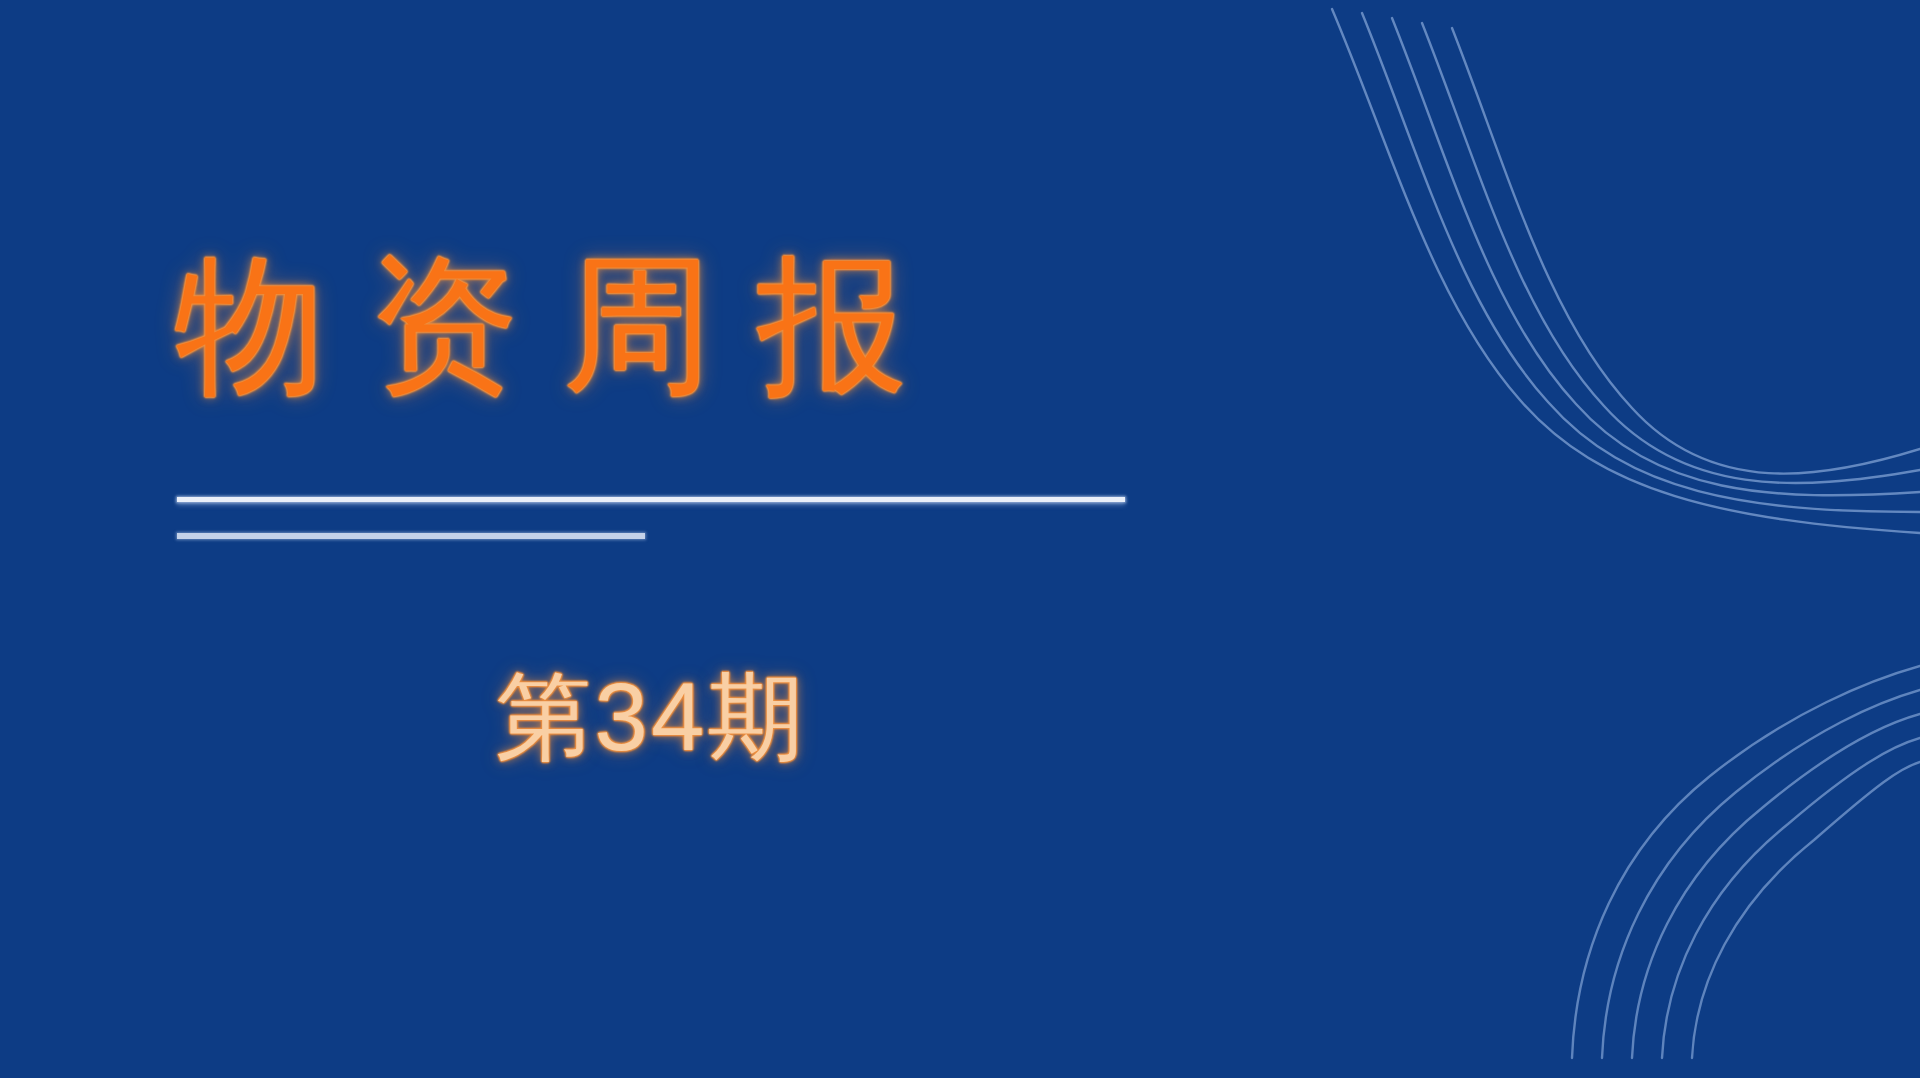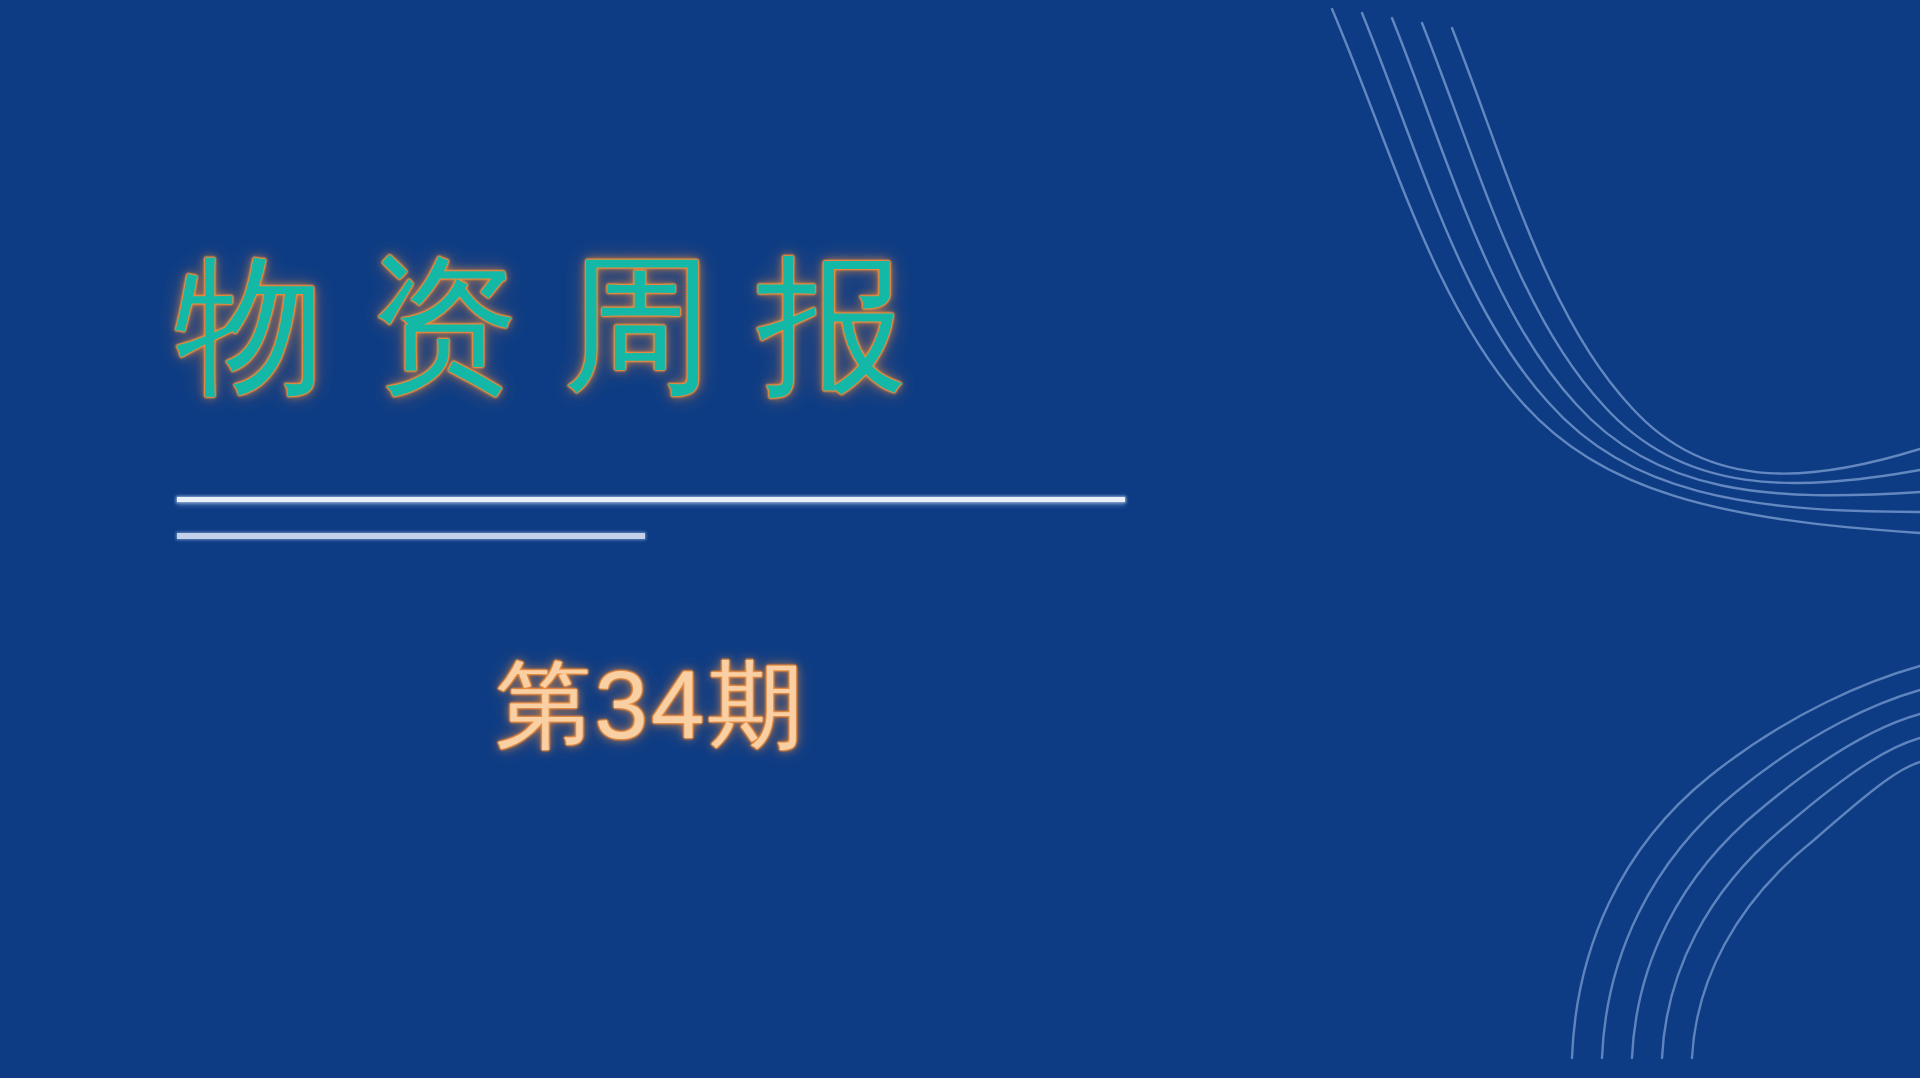--- a/index.html
+++ b/index.html
@@ -35,21 +35,21 @@
     left: 175px;
     top: 250px;
     width: 1000px;
   }
 
   .main-title {
     font-size: 150px;
     line-height: 1.0;
     letter-spacing: 44px;
     font-weight: 500;
-    color: #14b8a6;
+    color: #f97316;
     white-space: nowrap;
     margin: 0;
     padding: 0;
     text-shadow:
        0 0 2px #ef8f3e,
        1px 0 2px #ef8f3e,
       -1px 0 2px #ef8f3e,
        0 1px 2px #ef8f3e,
        0 -1px 2px #ef8f3e,
        0 0 10px rgba(239,143,62,0.85),
@@ -95,21 +95,21 @@
     text-align: center;
   }
 
   .subtitle {
     display: inline-block;
     font-size: 96px;
     line-height: 1.05;
     letter-spacing: 3px;
     font-weight: 500;
     color: #f9cfa4;
-    margin: 0;
+    margin: 12px;
     text-shadow:
        0 0 2px #ef8f3e,
        1px 0 2px #ef8f3e,
       -1px 0 2px #ef8f3e,
        0 1px 2px #ef8f3e,
        0 -1px 2px #ef8f3e,
        0 0 10px rgba(239,143,62,0.85),
        0 0 20px rgba(239,143,62,0.42);
   }
 </style>

